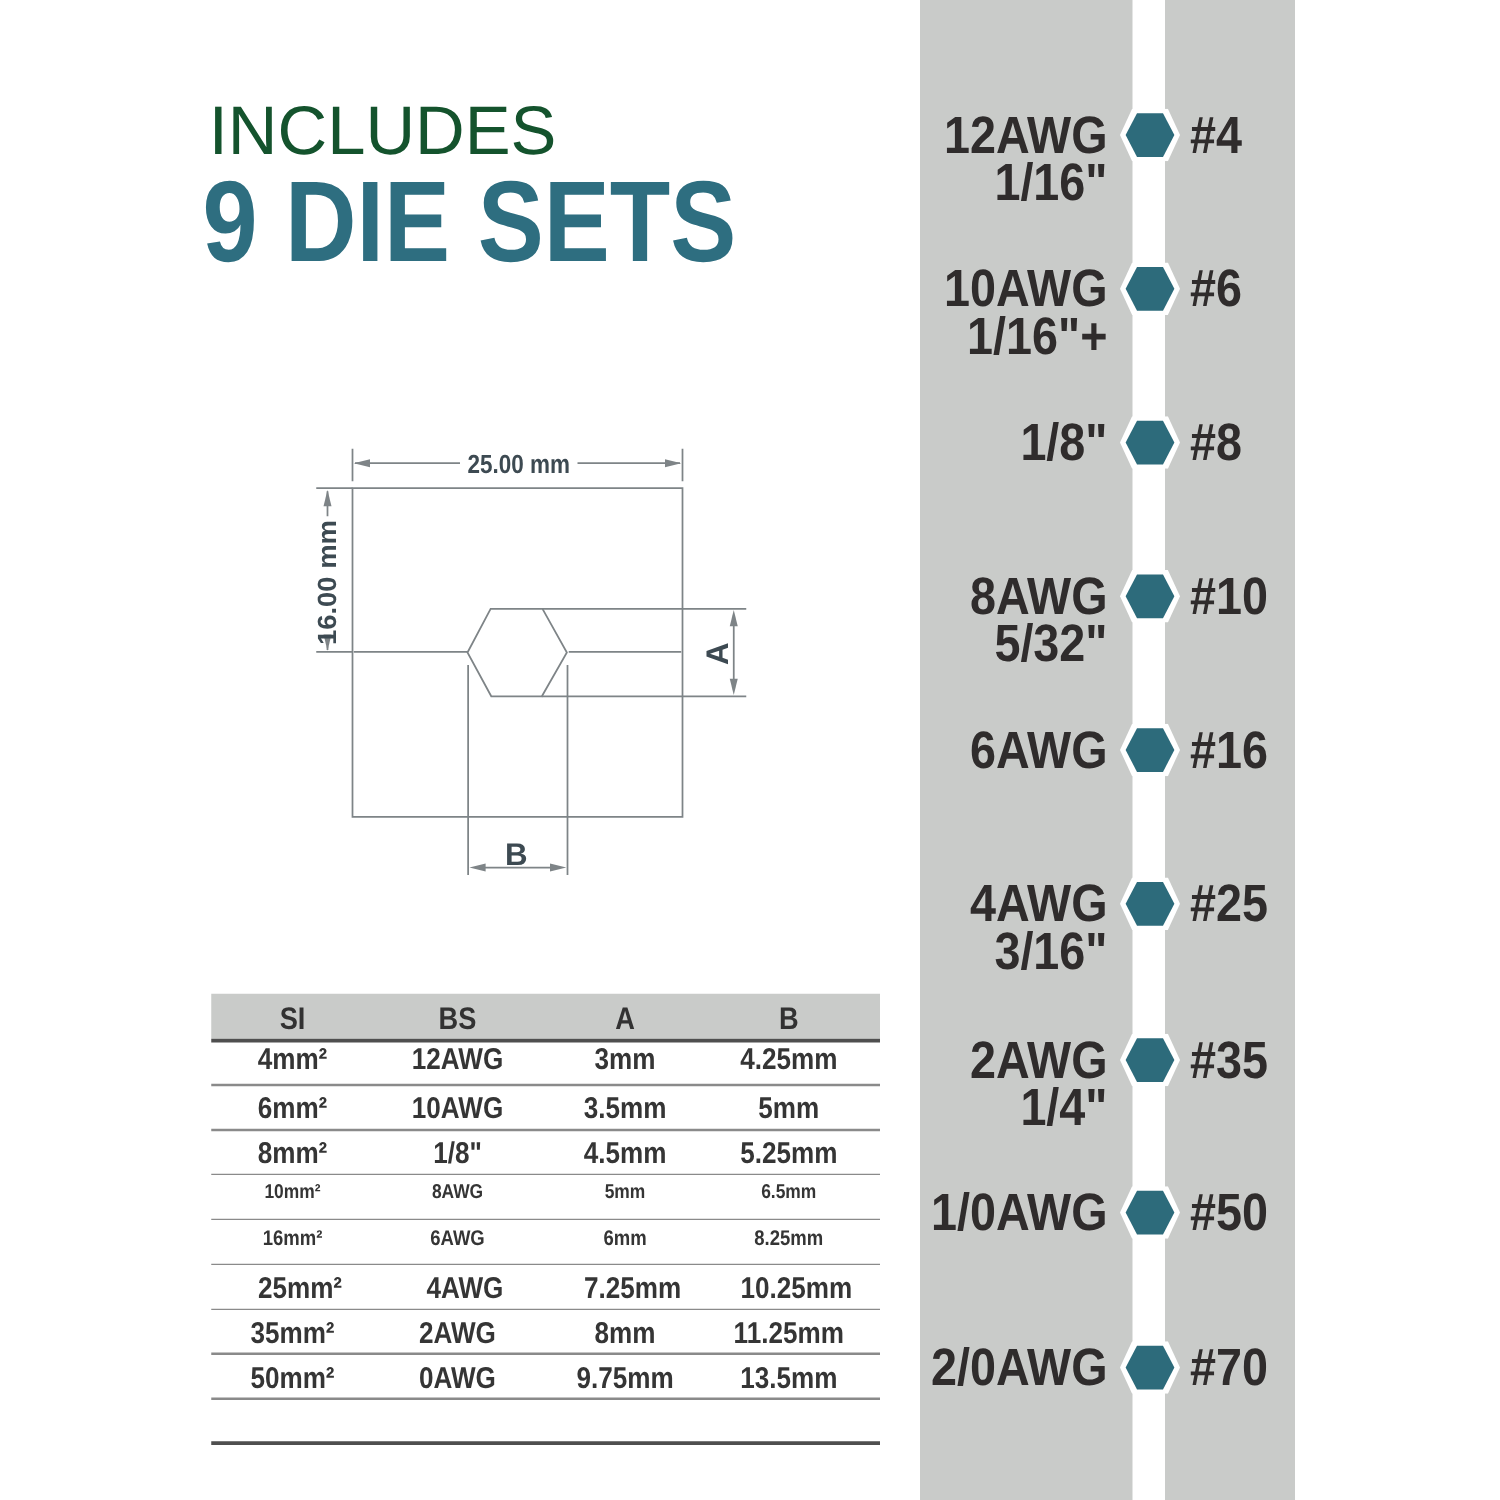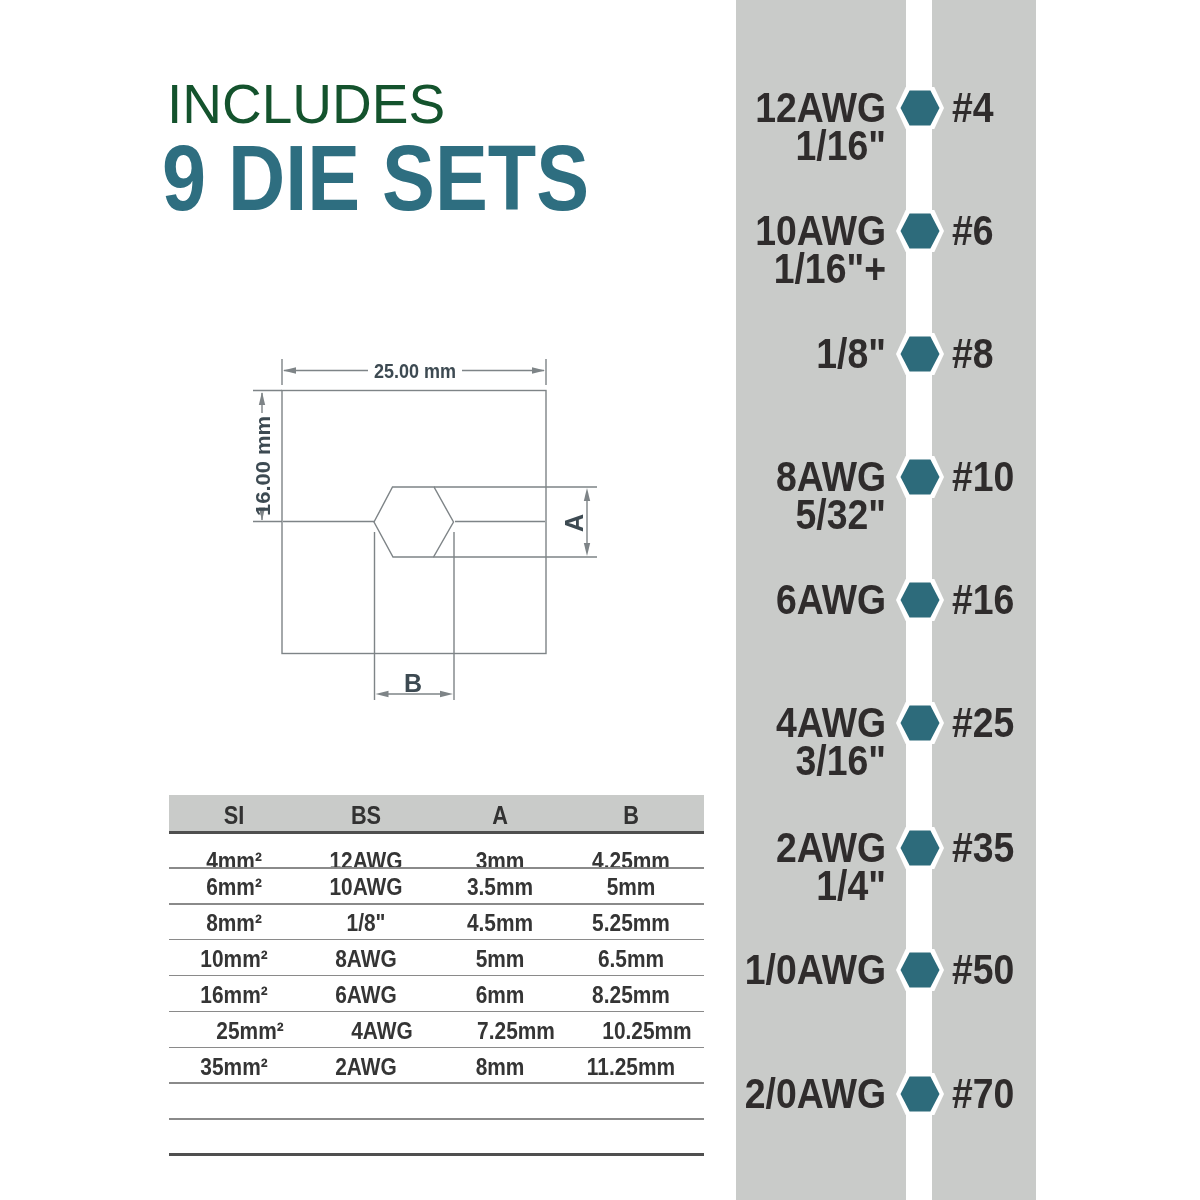--- a/index.html
+++ b/index.html
@@ -83,21 +83,21 @@
 
   <div class="abs" style="left:0;top:36px;width:535px;height:3px;background:#4f4f4f;"></div>
 
   <div class="abs" style="top:6px;width:535px;height:26px;color:#323232;font-size:25px;">
       <span class="tc" style="left:-15px;top:0;">SI</span>
       <span class="tc" style="left:117px;top:0;">BS</span>
       <span class="tc" style="left:251px;top:0;">A</span>
       <span class="tc" style="left:382px;top:0;">B</span>
     </div>
 
-  <div class="abs" style="left:0;top:48px;width:535px;height:24px;color:#353535;font-size:24px;">
+  <div class="abs" style="left:0;top:35px;width:535px;height:24px;color:#353535;font-size:24px;">
       <span class="tc" style="left:-15px;top:4px;">4mm²</span>
       <span class="tc" style="left:117px;top:4px;">12AWG</span>
       <span class="tc" style="left:251px;top:4px;">3mm</span>
       <span class="tc" style="left:382px;top:4px;">4.25mm</span>
     </div>
 
   <div class="abs" style="left:0;top:72.6px;width:535px;height:1.6px;background:#8a8a8a;"></div>
 
   <div class="abs" style="left:0;top:74.9px;width:535px;height:32.9px;color:#353535;font-size:24px;">
       <span class="tc" style="left:-15px;top:4px;">6mm²</span>
@@ -110,56 +110,62 @@
 
   <div class="abs" style="left:0;top:110.8px;width:535px;height:32.9px;color:#353535;font-size:24px;">
       <span class="tc" style="left:-15px;top:4px;">8mm²</span>
       <span class="tc" style="left:117px;top:4px;">1/8"</span>
       <span class="tc" style="left:251px;top:4px;">4.5mm</span>
       <span class="tc" style="left:382px;top:4px;">5.25mm</span>
     </div>
 
   <div class="abs" style="left:0;top:144.3px;width:535px;height:1.6px;background:#8a8a8a;"></div>
 
-  <div class="abs" style="left:0;top:146.7px;width:535px;height:32.9px;color:#353535;font-size:24px;">
+  <div class="abs" style="left:0;top:146.7px;width:535px;height:32.9px;color:#353535;font-size:16px;">
       <span class="tc" style="left:-15px;top:4px;">10mm²</span>
       <span class="tc" style="left:117px;top:4px;">8AWG</span>
       <span class="tc" style="left:251px;top:4px;">5mm</span>
       <span class="tc" style="left:382px;top:4px;">6.5mm</span>
     </div>
 
   <div class="abs" style="left:0;top:180.2px;width:535px;height:1.6px;background:#8a8a8a;"></div>
 
-  <div class="abs" style="left:0;top:182.6px;width:535px;height:32.9px;color:#353535;font-size:24px;">
+  <div class="abs" style="left:0;top:182.6px;width:535px;height:32.9px;color:#353535;font-size:17px;">
       <span class="tc" style="left:-15px;top:4px;">16mm²</span>
       <span class="tc" style="left:117px;top:4px;">6AWG</span>
       <span class="tc" style="left:251px;top:4px;">6mm</span>
       <span class="tc" style="left:382px;top:4px;">8.25mm</span>
     </div>
 
   <div class="abs" style="left:0;top:216.2px;width:535px;height:1.6px;background:#8a8a8a;"></div>
 
-  <div class="abs" style="left:16px;top:218.5px;width:535px;height:32.9px;color:#353535;font-size:24px;">
+  <div class="abs" style="left:6px;top:218.5px;width:535px;height:32.9px;color:#353535;font-size:24px;">
       <span class="tc" style="left:-15px;top:4px;">25mm²</span>
       <span class="tc" style="left:117px;top:4px;">4AWG</span>
       <span class="tc" style="left:251px;top:4px;">7.25mm</span>
       <span class="tc" style="left:382px;top:4px;">10.25mm</span>
     </div>
 
   <div class="abs" style="left:0;top:252.0px;width:535px;height:1.6px;background:#8a8a8a;"></div>
 
   <div class="abs" style="left:0;top:254.4px;width:535px;height:32.9px;color:#353535;font-size:24px;">
       <span class="tc" style="left:-15px;top:4px;">35mm²</span>
       <span class="tc" style="left:117px;top:4px;">2AWG</span>
       <span class="tc" style="left:251px;top:4px;">8mm</span>
       <span class="tc" style="left:382px;top:4px;">11.25mm</span>
     </div>
 
   <div class="abs" style="left:0;top:287.9px;width:535px;height:1.6px;background:#8a8a8a;"></div>
 
+  <div class="abs" style="left:0;top:290.3px;width:535px;height:32.9px;color:#353535;font-size:24px;">
+      <span class="tc" style="left:-15px;top:4px;">50mm²</span>
+      <span class="tc" style="left:117px;top:4px;">0AWG</span>
+      <span class="tc" style="left:251px;top:4px;">9.75mm</span>
+      <span class="tc" style="left:382px;top:4px;">13.5mm</span>
+    </div>
 
   <div class="abs" style="left:0;top:323.8px;width:535px;height:1.6px;background:#8a8a8a;"></div>
 
 
   <div class="abs" style="left:0;top:358px;width:535px;height:3px;background:#4f4f4f;"></div>
 </div>
 
 <div class="lbl rlbl" style="left:556px;top:87px;">12AWG</div>
 <div class="lbl rlbl" style="left:556px;top:125px;">1/16"</div>
 

